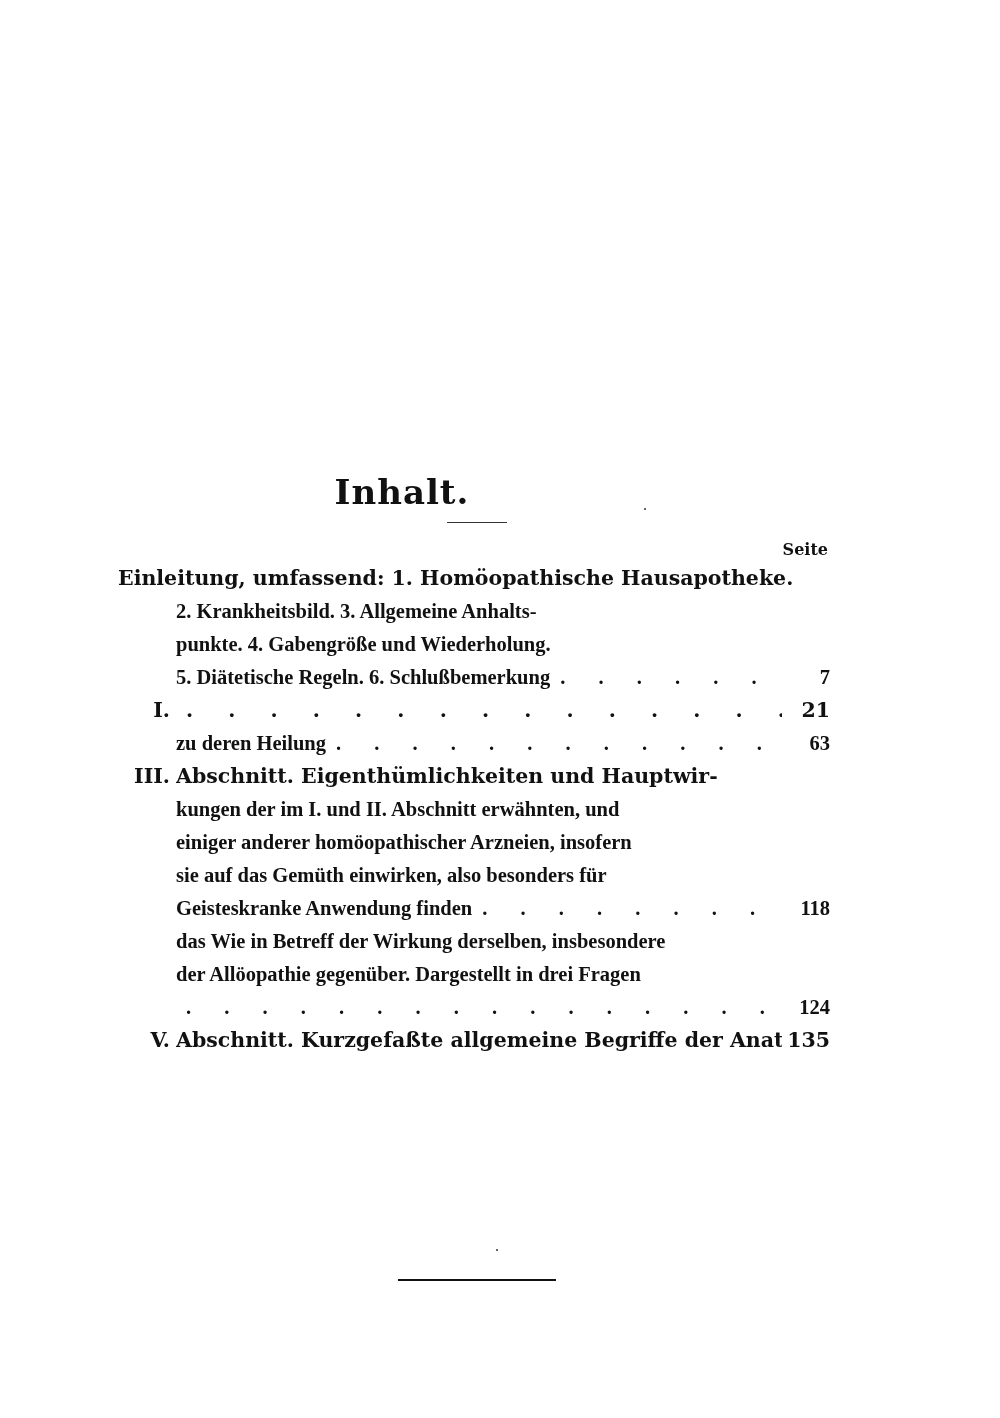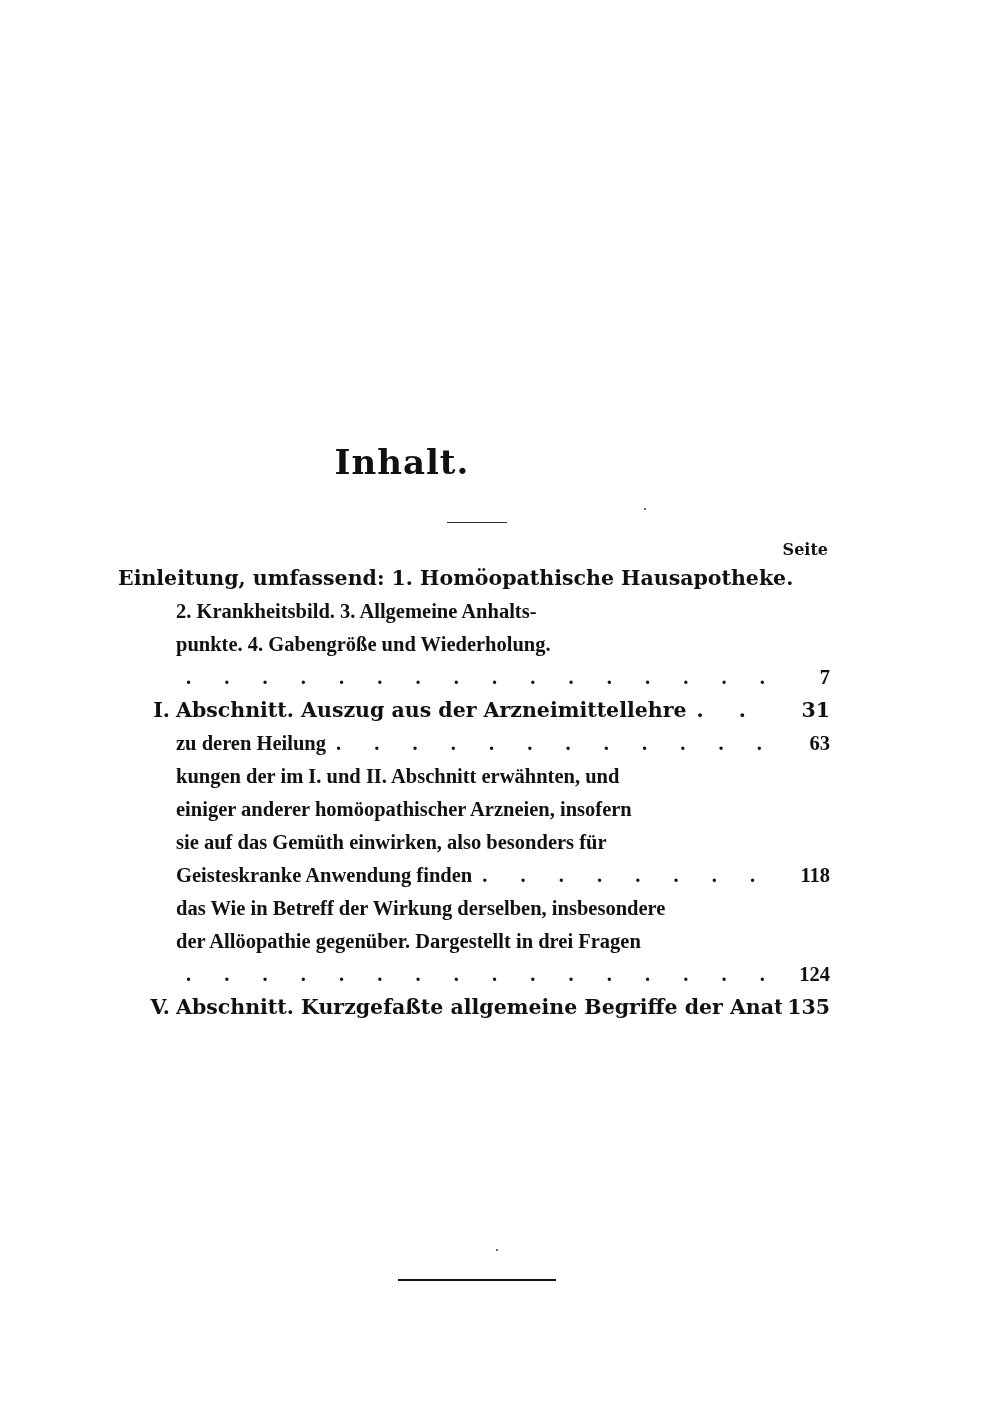--- a/index.html
+++ b/index.html
@@ -1,18 +1,18 @@
 <!DOCTYPE html>
 <html><head>
 <meta charset="utf-8">
 <style>
   html, body { margin: 0; padding: 0; background: #ffffff; }
   body { width: 1000px; height: 1418px; position: relative; overflow: hidden;
          font-family: "DejaVu Serif", serif; color: #111; }
-  .title { position: absolute; left: 0; width: 804px; top: 442px; text-align: center;
+  .title { position: absolute; left: 0; width: 804px; top: 472px; text-align: center;
            font-size: 34px; font-weight: bold; letter-spacing: 1px; }
   .rule-short { position: absolute; left: 447px; top: 522px; width: 60px; height: 1px; background: #333; }
   .speck { position: absolute; width: 2px; height: 2px; background: #333; border-radius: 1px; }
   .seite { position: absolute; right: 172px; top: 540px; font-size: 16px; font-weight: bold; }
   .toc { position: absolute; left: 118px; top: 562px; width: 712px; font-size: 20.5px; font-weight: bold; }
   .entry { position: relative; }
   .line { display: flex; align-items: baseline; height: 33px; line-height: 33px; white-space: nowrap; }
   .num { width: 52px; text-align: right; padding-right: 6px; flex: none; }
   .line.cont { padding-left: 58px; font-family: Liberation Serif, serif; }
   .txt { flex: 1 1 auto; overflow: hidden; }
@@ -34,43 +34,47 @@
     <div class="line" style="padding-left:0">
         <span class="txt">Einleitung, umfassend: 1. Homöopathische Hausapotheke.</span>
       </div>
     <div class="line cont">
         <span class="txt">2. Krankheitsbild. 3. Allgemeine Anhalts-</span>
       </div>
     <div class="line cont">
         <span class="txt">punkte. 4. Gabengröße und Wiederholung.</span>
       </div>
     <div class="line cont">
+        <span>5. Diätetische Regeln. 6. Schlußbemerkung</span>
         <span class="dots" style="padding-left:10px">. . . . . . . . . . . . . . . . . . . . . . . . .</span>
         <span class="page">7</span>
       </div>
   </div>
 
   <div class="entry">
     <div class="line">
         <span class="num">I.</span>
-        <span>Abschnitt. Auszug aus der Arzneimittellehre</span>
         <span class="dots" style="padding-left:10px">. . . . . . . . . . . . . . . . . . . . . . . . .</span>
-        <span class="page">31</span>
+        <span class="page">21</span>
       </div>
   </div>
 
   <div class="entry">
     <div class="line cont">
         <span>zu deren Heilung</span>
         <span class="dots" style="padding-left:10px">. . . . . . . . . . . . . . . . . . . . . . . . .</span>
         <span class="page">63</span>
       </div>
   </div>
 
   <div class="entry">
+    <div class="line">
+        <span class="num">III.</span>
+        <span class="txt">Abschnitt. Eigenthümlichkeiten und Hauptwir-</span>
+      </div>
     <div class="line cont">
         <span class="txt">kungen der im I. und II. Abschnitt erwähnten, und</span>
       </div>
     <div class="line cont">
         <span class="txt">einiger anderer homöopathischer Arzneien, insofern</span>
       </div>
     <div class="line cont">
         <span class="txt">sie auf das Gemüth einwirken, also besonders für</span>
       </div>
     <div class="line cont">

